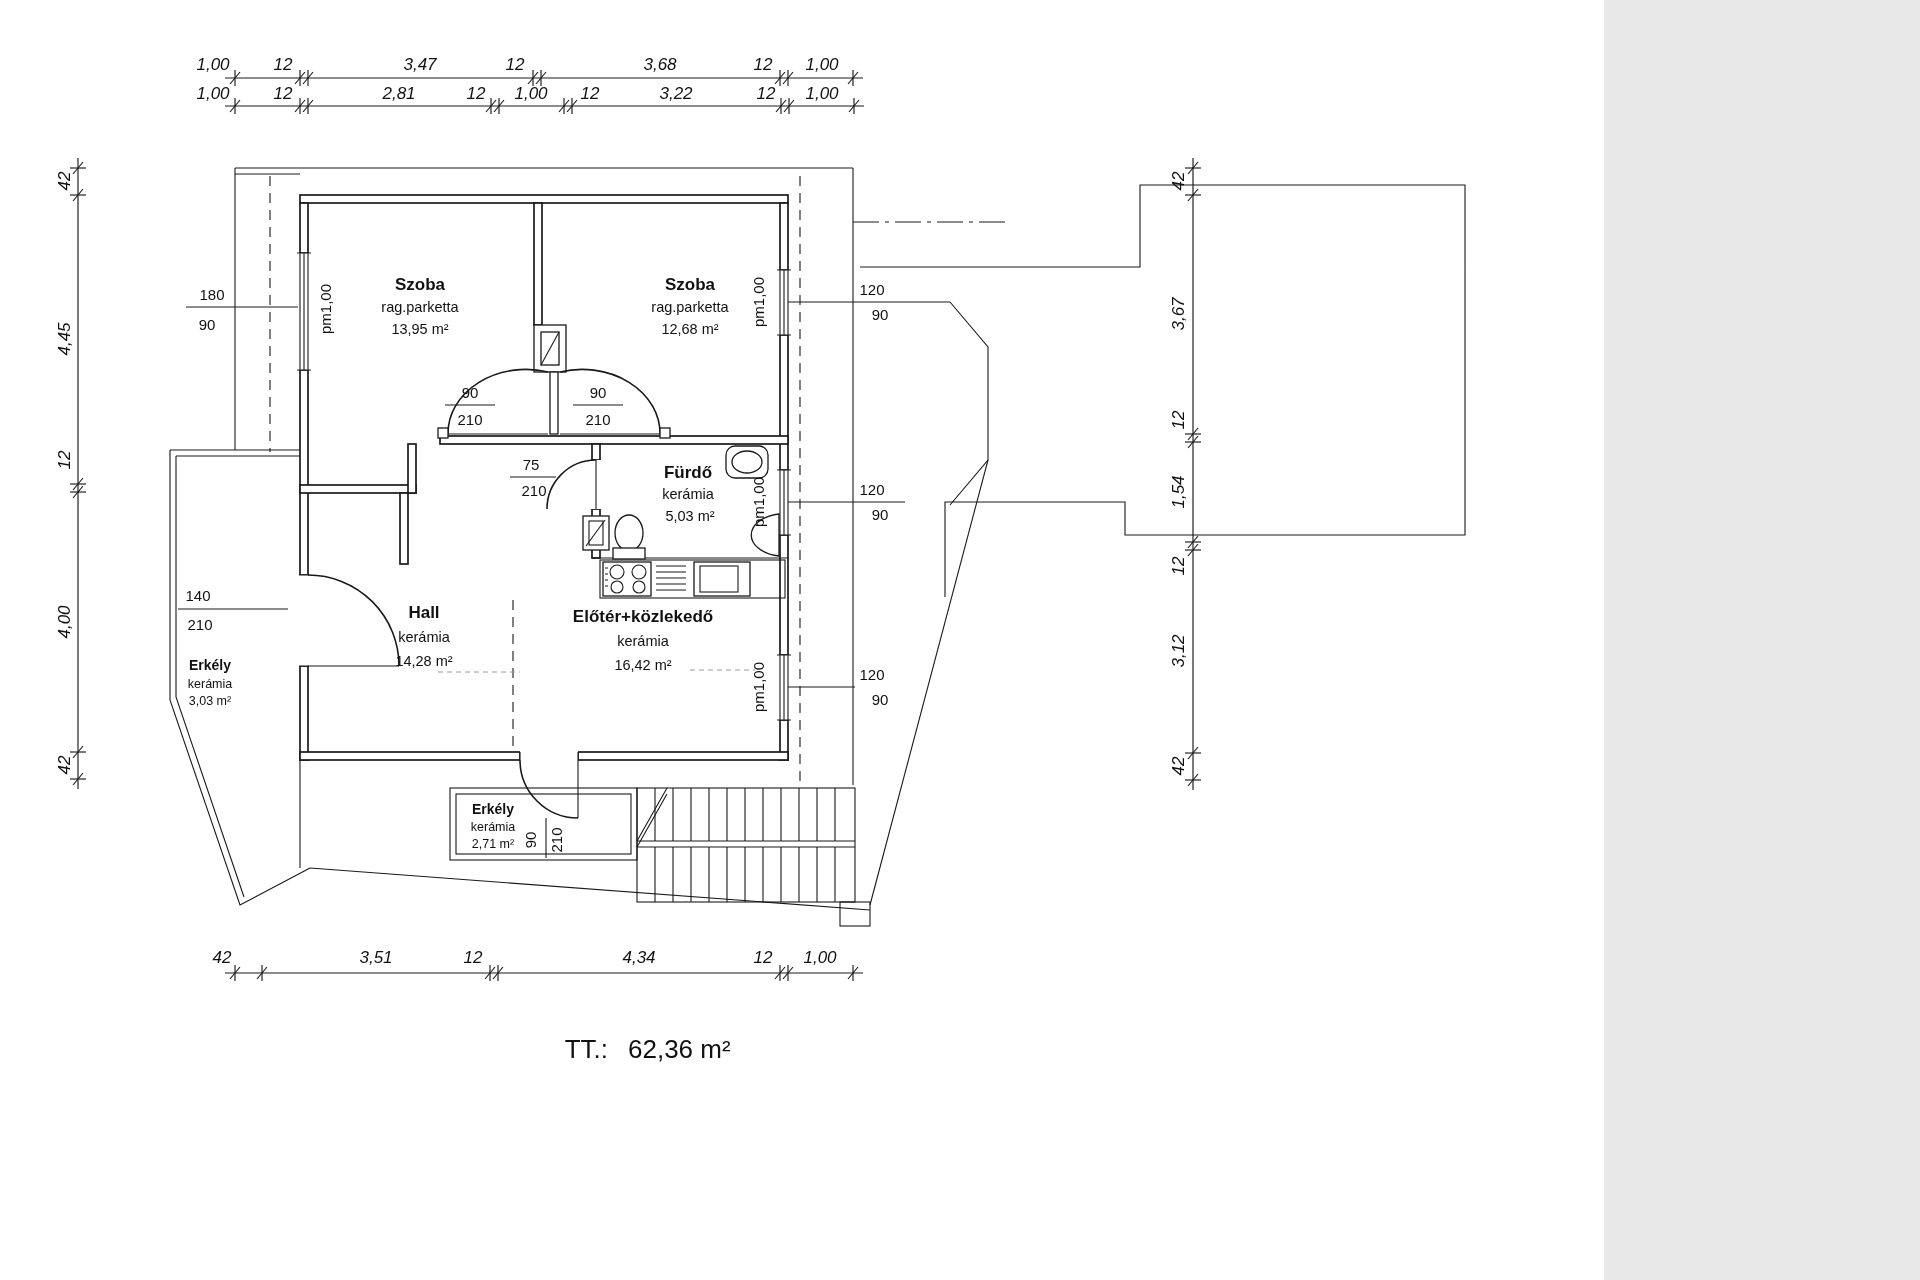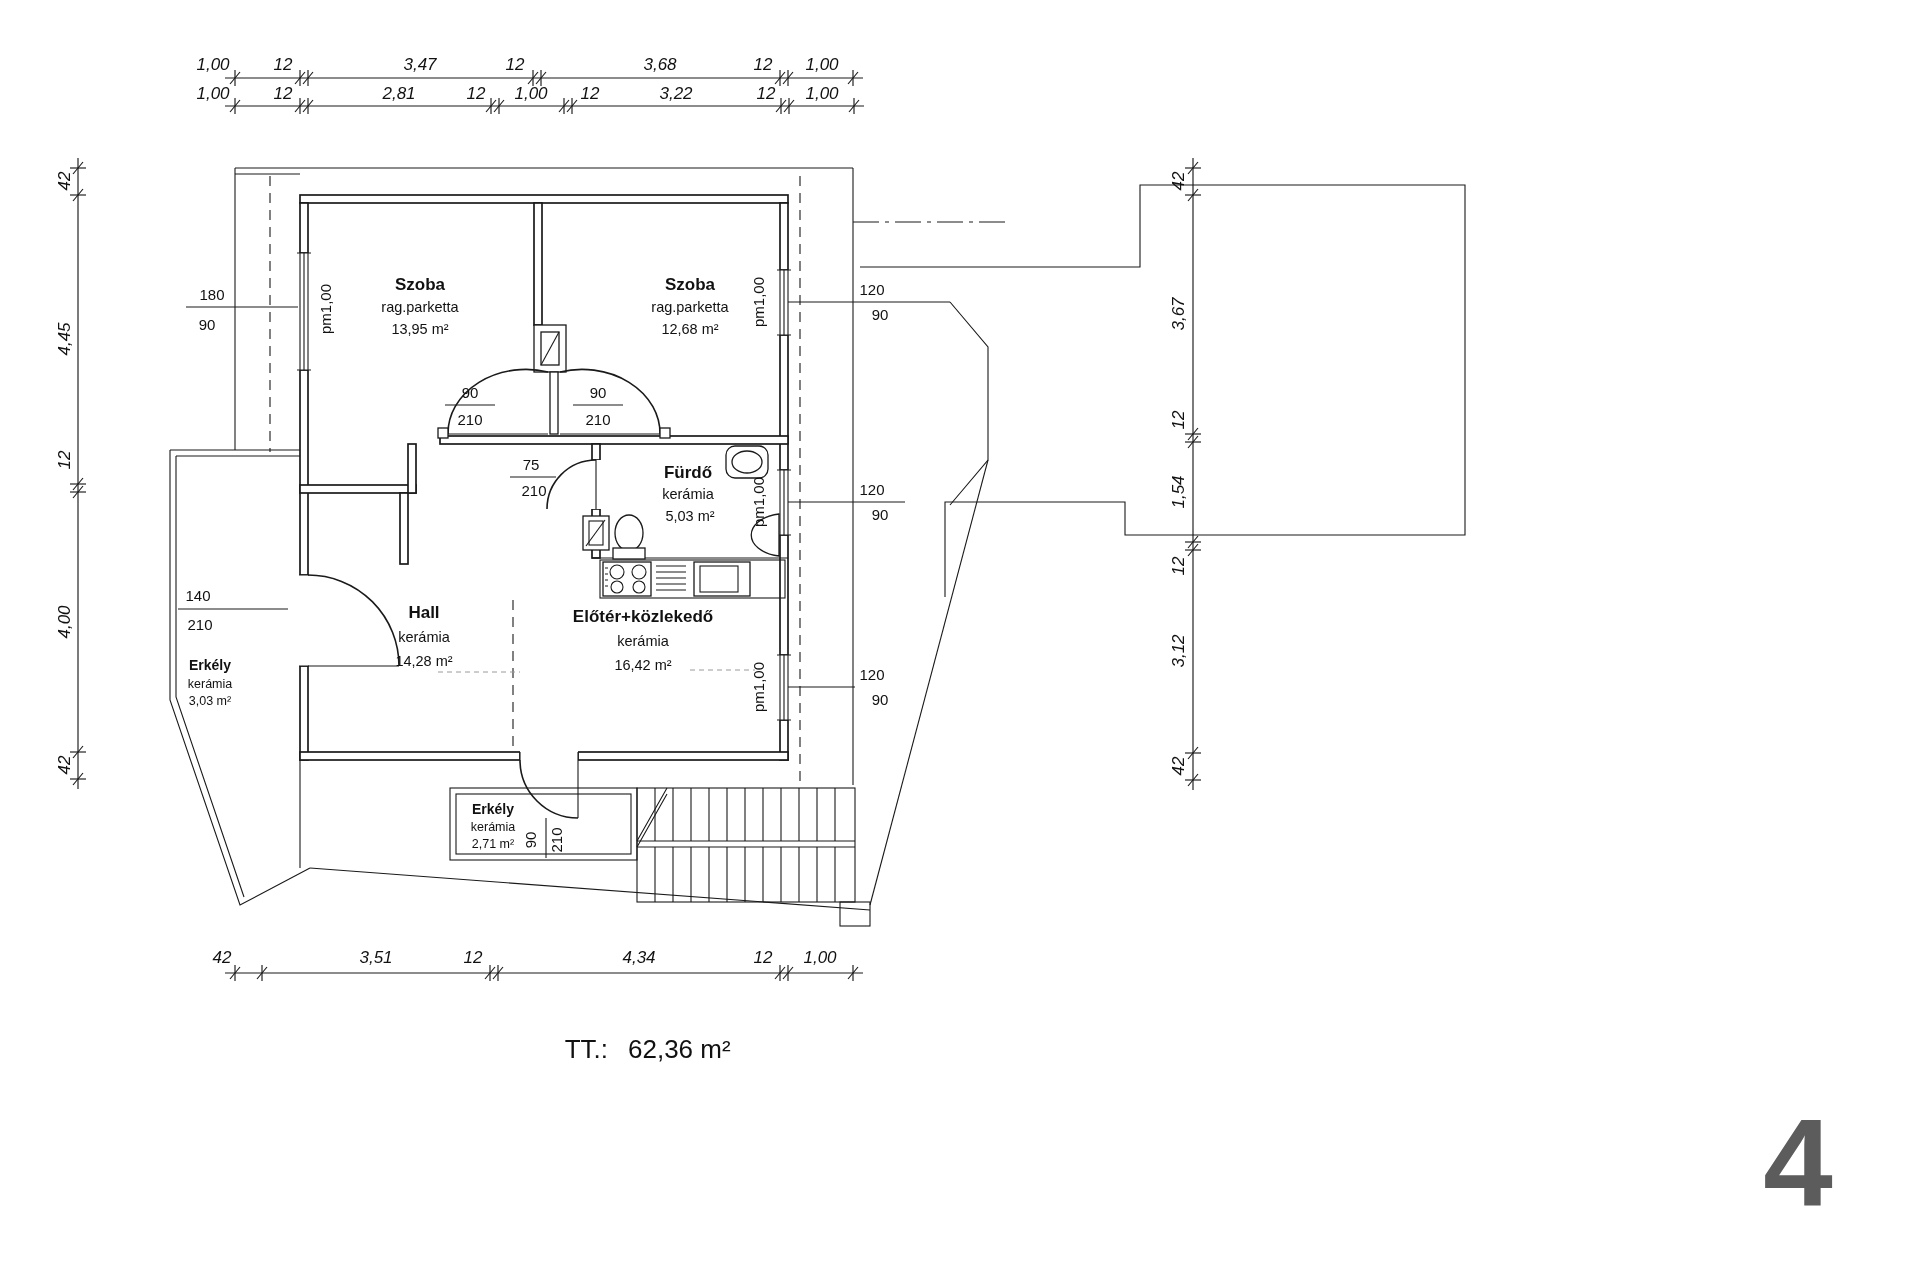--- a/index.html
+++ b/index.html
@@ -1,16 +1,16 @@
 <!DOCTYPE html>
 <html><head>
 <meta charset="utf-8">
 <style>
   html,body{margin:0;padding:0;background:#e8e8e8;}
-  #page{position:relative;width:1920px;height:1280px;background:#ffffff;font-family:"Liberation Sans",sans-serif;overflow:hidden;}
+  #page{position:relative;width:1604px;height:1280px;background:#ffffff;font-family:"Liberation Sans",sans-serif;overflow:hidden;}
   svg{position:absolute;left:0;top:0;}
   .ln{stroke:#1a1a1a;stroke-width:1.6;fill:none;}
   .thin{stroke:#1a1a1a;stroke-width:1.1;fill:none;}
   .wall{stroke:#1a1a1a;stroke-width:1.7;fill:#ffffff;}
   .dash{stroke:#1a1a1a;stroke-width:1.1;fill:none;stroke-dasharray:10 7;}
   .dashdot{stroke:#1a1a1a;stroke-width:1.2;fill:none;stroke-dasharray:26 6 4 6;}
   .fx{stroke:#1a1a1a;stroke-width:1.3;fill:#ffffff;}
   .artifact{stroke:#9a9a9a;stroke-width:1;stroke-dasharray:5 4;}
   g[data-ticks] line{stroke:#1a1a1a;stroke-width:1.15;}
   text{fill:#111111;}

